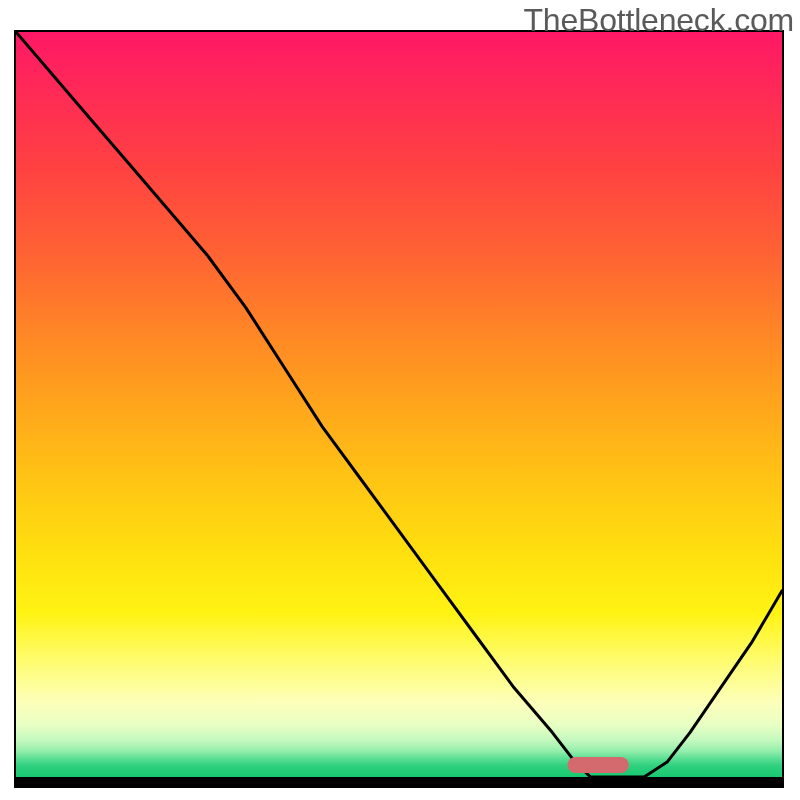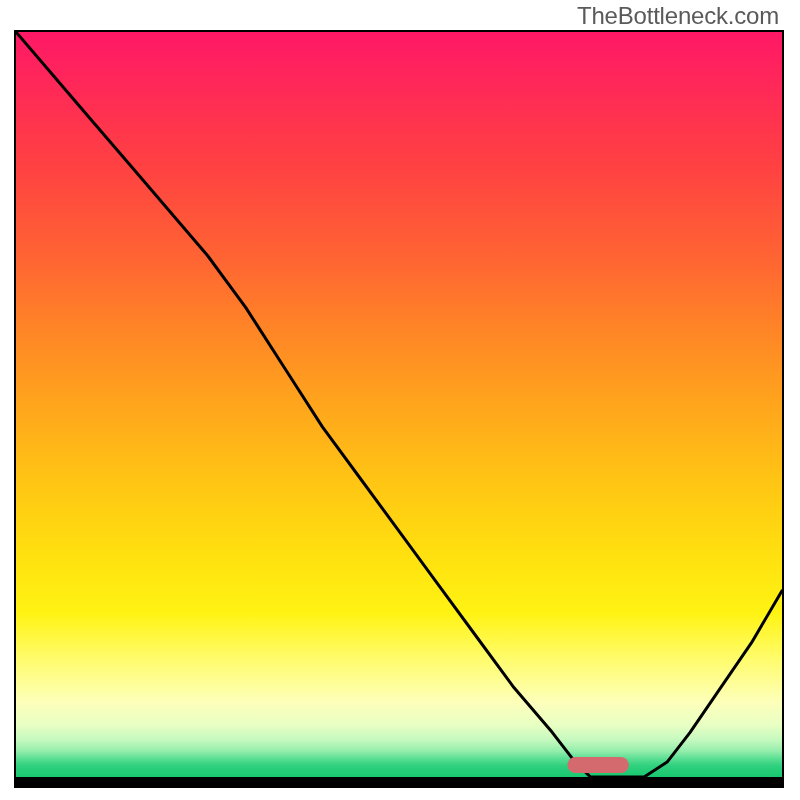--- a/index.html
+++ b/index.html
@@ -15,23 +15,23 @@
   .wrapper {
     width: 800px;
     height: 800px;
     position: relative;
   }
 
   
   .watermark {
     position: absolute;
     top: 2px;
-    right: 21px;
+    right: 6px;
     color: #5a5a5a;
-    font-size: 24px;
+    font-size: 32px;
     font-weight: 400;
     letter-spacing: -0.2px;
     z-index: 50;
     user-select: none;
   }
 
   
   .plot {
     position: absolute;
     top: 30px;

